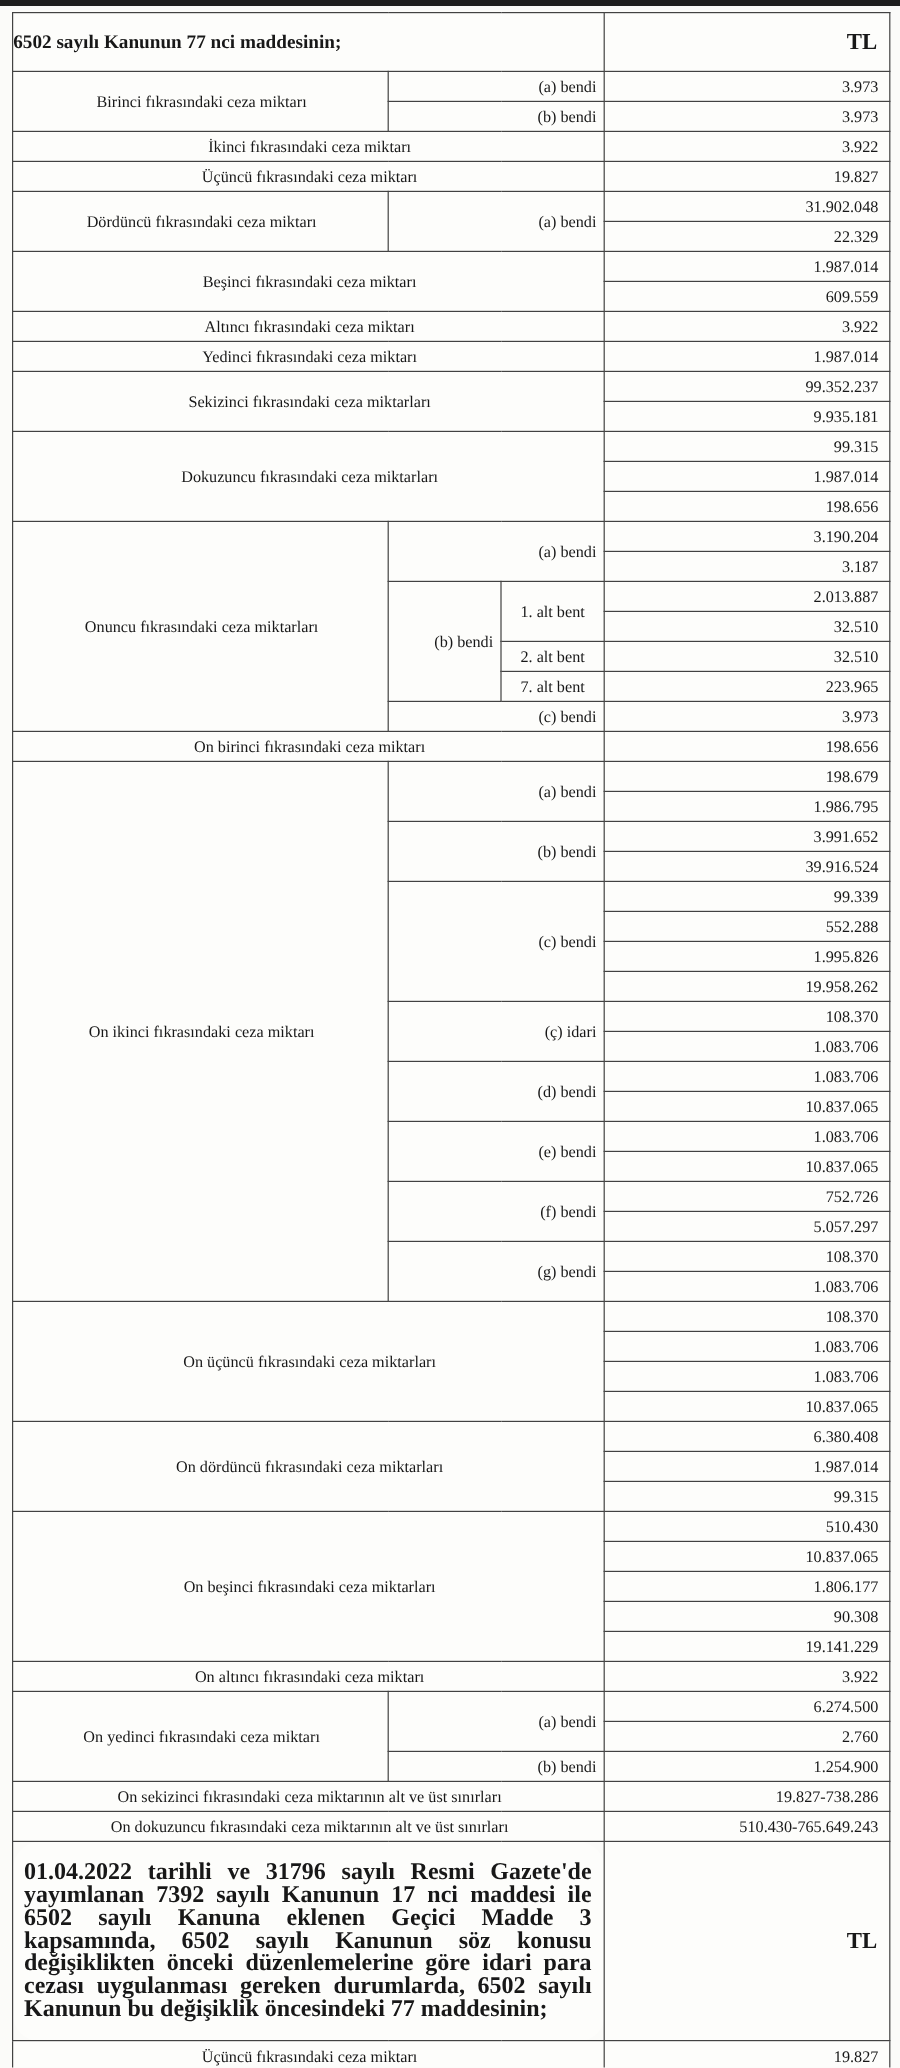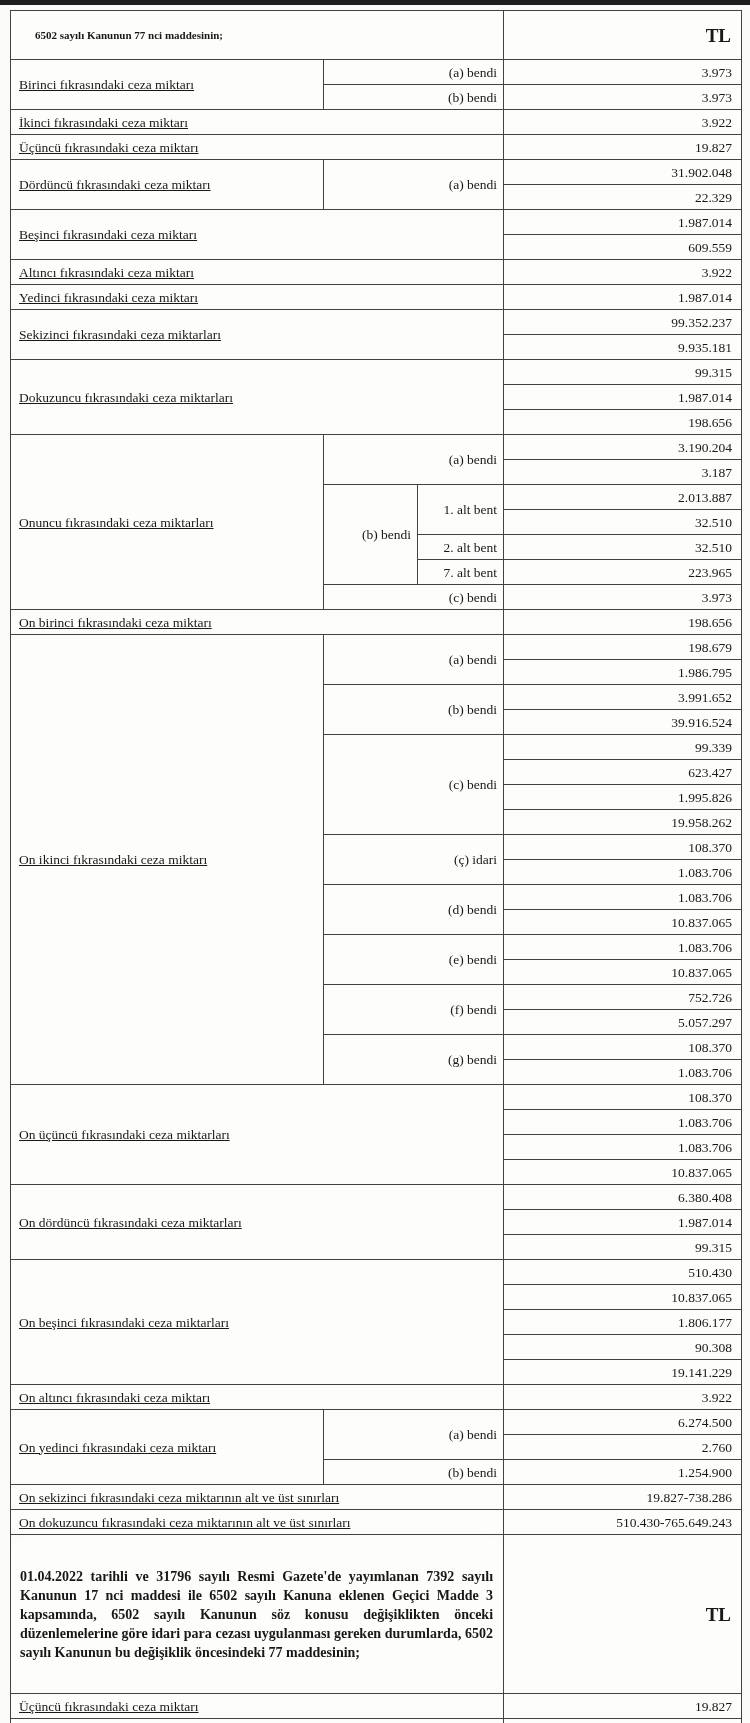--- a/index.html
+++ b/index.html
@@ -39,41 +39,41 @@
     font-size: 13.5px;
     line-height: 15px;
     vertical-align: middle;
     height: 22px;
     padding: 1px 6px;
     background: #fdfdfb;
     overflow: hidden;
   }
   td.hdr-title {
     font-weight: bold;
-    font-size: 11px;
+    font-size: 16px;
     height: 46px;
-    padding-left: 24px;
+    padding-left: 0;
   }
   td.hdr-tl {
     font-weight: bold;
     font-size: 19px;
     text-align: right;
     padding-right: 10px;
   }
-  td.lbl { text-align: left; padding-left: 8px; text-decoration: underline; }
+  td.lbl { text-align: center; padding-left: 8px; }
   td.bnd { text-align: right; padding-left: 8px; }
-  td.sub { text-align: right; padding-left: 6px; margin-top: 20px; }
+  td.sub { text-align: center; padding-left: 6px; margin-top: 20px; }
   td.val {
     text-align: right;
     padding-right: 9px;
     white-space: nowrap;
   }
   td.para {
     font-weight: bold;
-    font-size: 14px;
+    font-size: 20px;
     line-height: 19px;
     text-align: justify;
     vertical-align: middle;
     padding: 16px 10px 16px 9px;
     height: 126px;
     border-radius: 22px;
   }
 </style>
 </head>
 <body>
@@ -207,21 +207,21 @@
     <td class="val">3.991.652</td>
   </tr>
   <tr>
     <td class="val">39.916.524</td>
   </tr>
   <tr>
     <td colspan="2" rowspan="4" class="bnd">(c) bendi</td>
     <td class="val">99.339</td>
   </tr>
   <tr>
-    <td class="val">623.427</td>
+    <td class="val">552.288</td>
   </tr>
   <tr>
     <td class="val">1.995.826</td>
   </tr>
   <tr>
     <td class="val">19.958.262</td>
   </tr>
   <tr>
     <td colspan="2" rowspan="2" class="bnd">(ç) idari</td>
     <td class="val">108.370</td>

